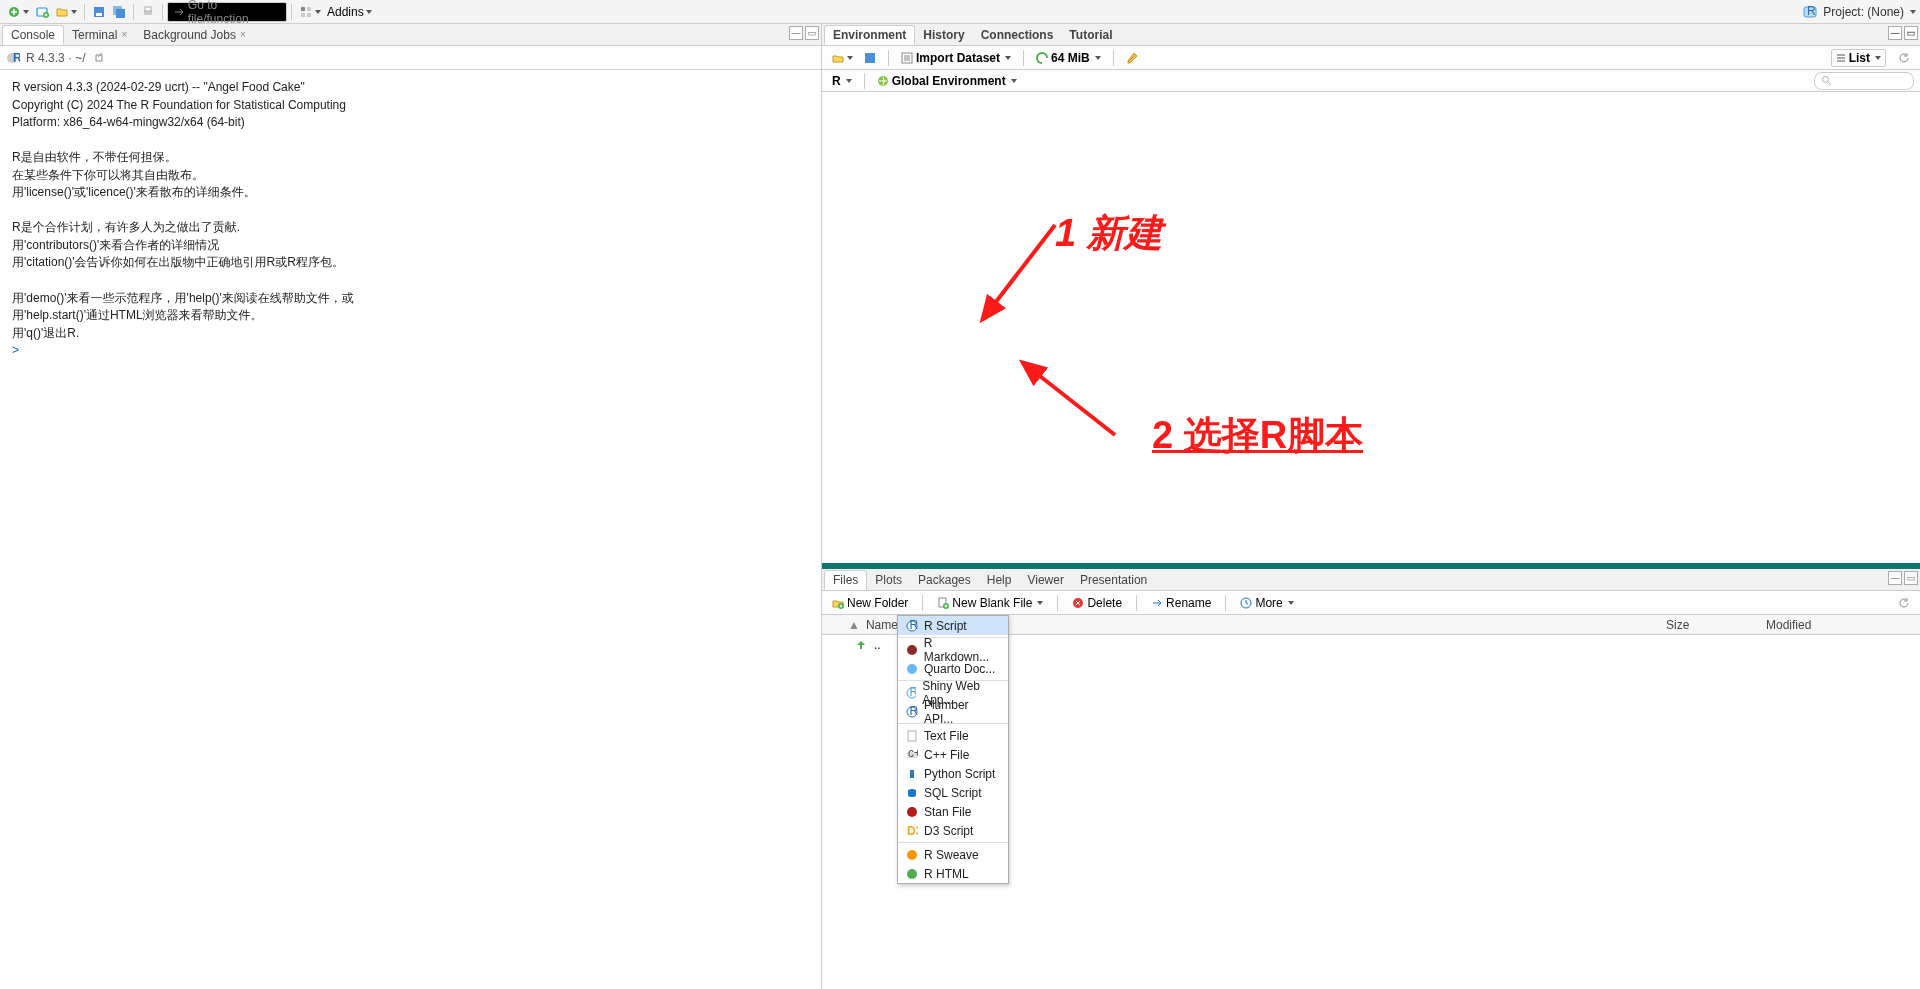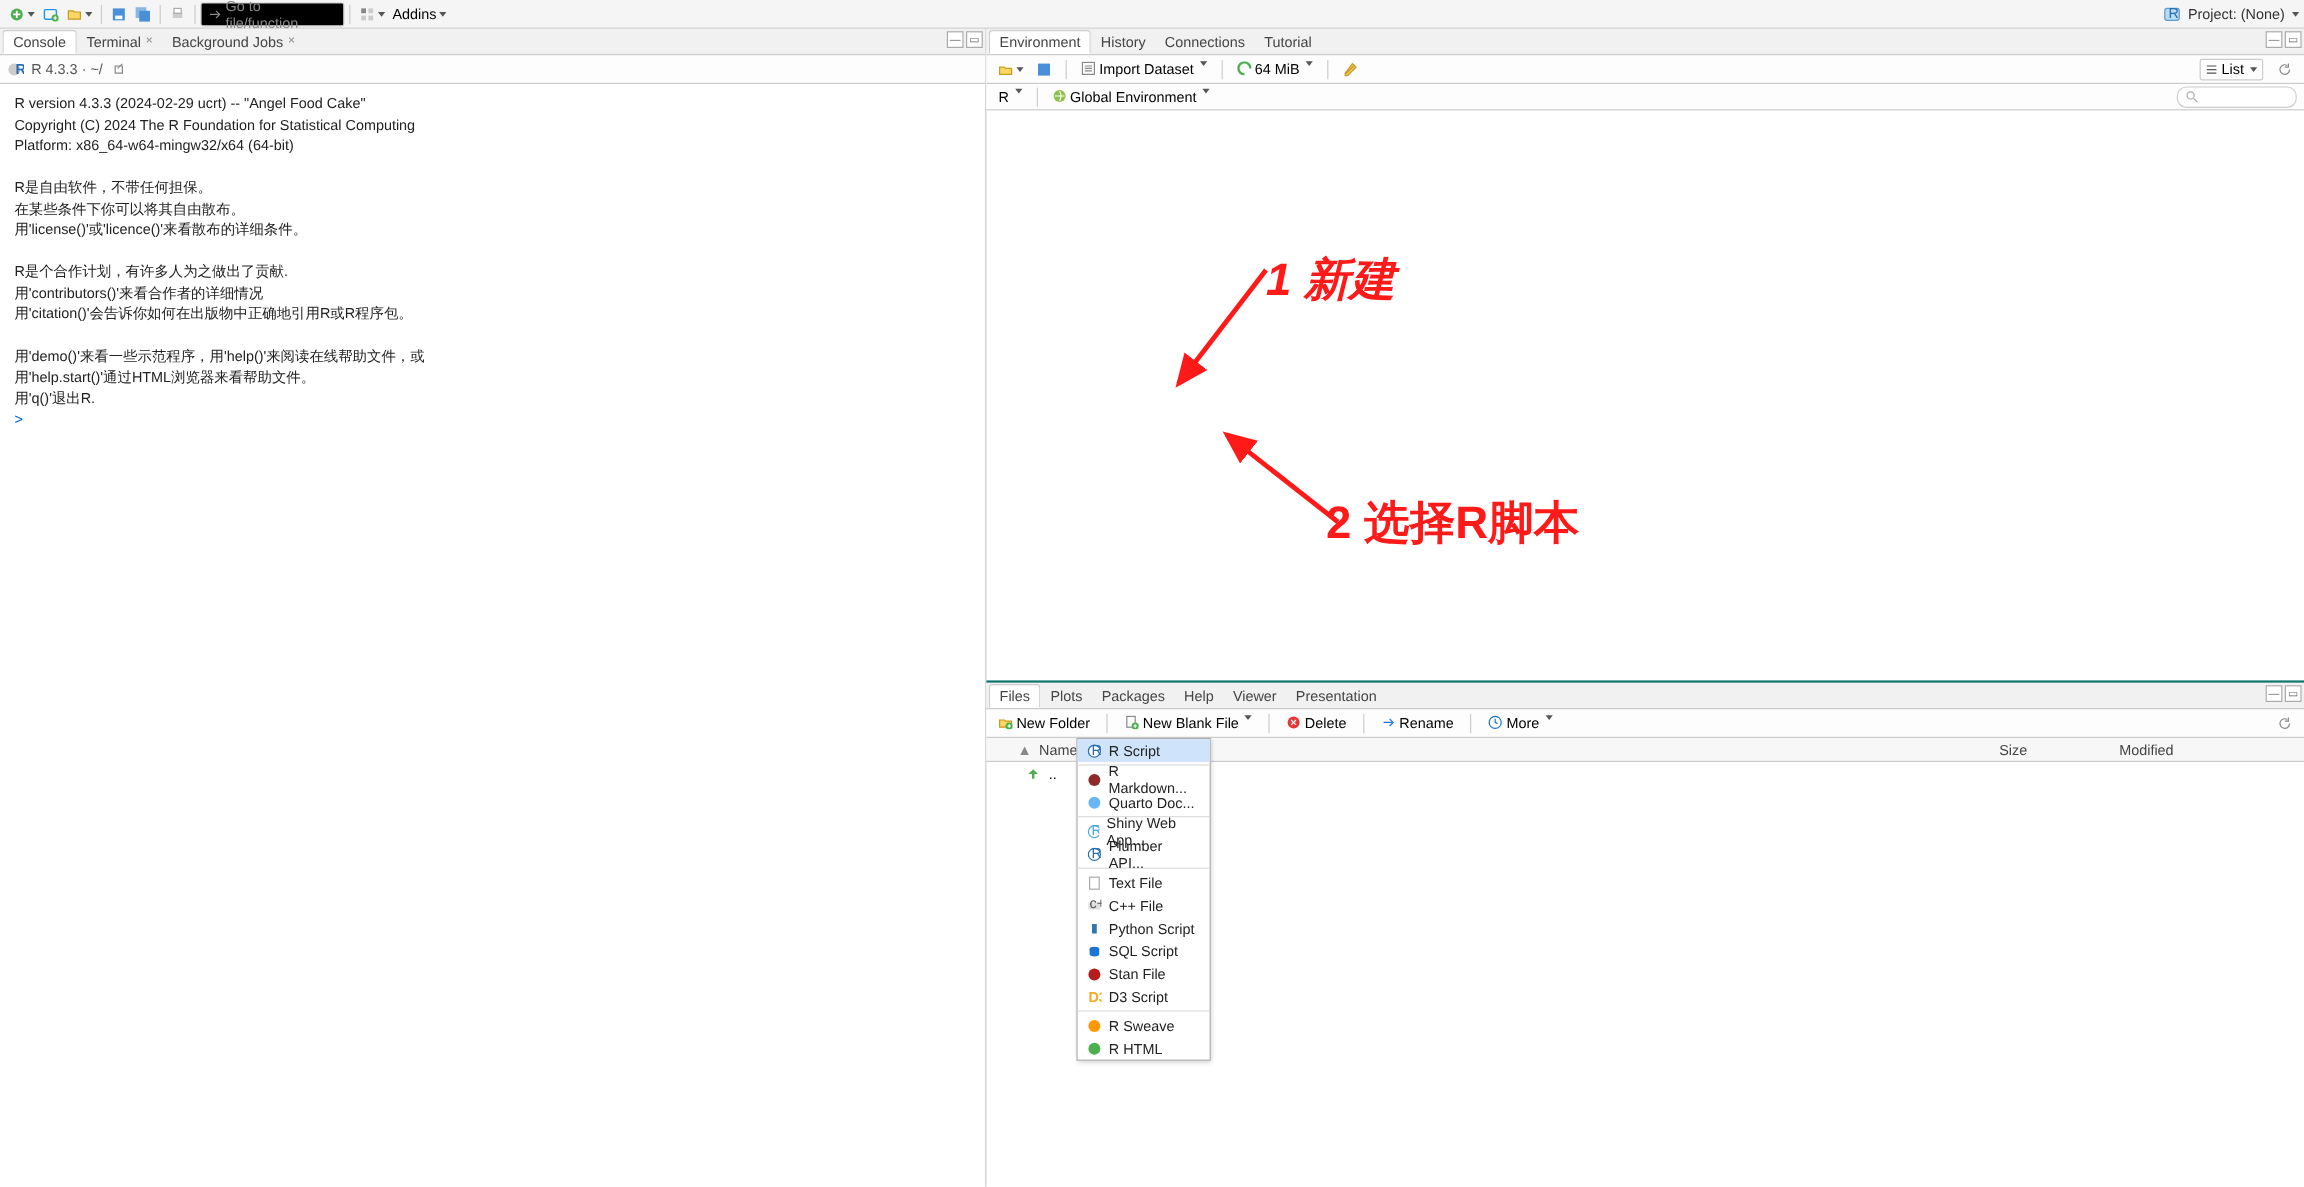--- a/index.html
+++ b/index.html
@@ -22,28 +22,28 @@
 .pane-ctrl { position: absolute; right: 2px; top: 2px; display: flex; gap: 2px; }
 .pane-ctrl span { width: 14px; height: 14px; border: 1px solid #aaa; display: flex; align-items: center; justify-content: center; font-size: 9px; color: #666; cursor: pointer; background: #fff; }
 
 .subbar { height: 24px; border-bottom: 1px solid #ccc; display: flex; align-items: center; padding: 0 6px; gap: 6px; background: #fdfdfd; color: #555; }
 .rver { color: #555; }
 .rlogo { width: 14px; height: 14px; display: inline-flex; }
 
 .console { flex: 1; padding: 8px 12px; font-family: "Lucida Console", Consolas, monospace; font-size: 13px; line-height: 1.35; white-space: pre-wrap; color: #222; overflow: auto; }
 .prompt { color: #0066cc; }
 
-.env-top { flex: 1; display: flex; flex-direction: column; border-bottom: 2px solid #0f766e; }
+.env-top { flex: 1; display: flex; flex-direction: column; border-bottom: 6px solid #0f766e; font-weight: bold; }
 .env-toolbar { height: 24px; border-bottom: 1px solid #ccc; display: flex; align-items: center; padding: 0 6px; gap: 4px; background: #fdfdfd; }
 .env-toolbar2 { height: 22px; border-bottom: 1px solid #ccc; display: flex; align-items: center; padding: 0 6px; gap: 4px; background: #fdfdfd; }
 .env-body { flex: 1; display: flex; align-items: flex-start; justify-content: center; padding-top: 24px; color: #888; position: relative; }
 
 .files-pane { height: 420px; display: flex; flex-direction: column; position: relative; }
 .files-toolbar { height: 24px; border-bottom: 1px solid #ccc; display: flex; align-items: center; padding: 0 6px; gap: 6px; background: #fdfdfd; }
-.fbtn { display: flex; gap: 3px; padding: 1px 4px; cursor: pointer; border-radius: 2px; }
+.fbtn { display: flex; align-items: center; gap: 3px; padding: 1px 4px; cursor: pointer; border-radius: 2px; }
 .breadcrumb { height: 20px; border-bottom: 1px solid #ccc; display: flex; align-items: center; padding: 0 6px; gap: 4px; background: #fff; }
 .fhead { height: 20px; border-bottom: 1px solid #ccc; display: flex; align-items: center; background: #f7f7f7; color: #444; position: relative; }
 .fhead .col { padding: 0 6px; }
 .fhead .name-col { flex: 1; display: flex; align-items: center; gap: 6px; }
 .fhead .size-col { width: 100px; }
 .fhead .mod-col { width: 160px; }
 .flist { flex: 1; }
 .frow { height: 20px; display: flex; align-items: center; padding-left: 32px; }
 
 .dropdown { position: absolute; background: #fff; border: 1px solid #adadad; box-shadow: 1px 2px 4px rgba(0,0,0,0.2); z-index: 100; width: 112px; }
@@ -467,21 +467,21 @@
 <div class="annot" style="left:1055px; top:208px;font-style:italic;">1 新建</div>
 <svg class="arrow" style="left:970px; top:210px;" width="90" height="120">
   <defs>
       <marker id="ah1" markerWidth="8" markerHeight="8" refX="6" refY="3" orient="auto">
         <path d="M0 0L7 3L0 6z" fill="#ff1a1a"></path>
       </marker>
     </defs>
   <path d="M85 15 L12 110" stroke="#ff1a1a" stroke-width="4" fill="none" marker-end="url(#ah1)"></path>
 </svg>
 
-<div class="annot" style="left:1105px; top:410px;">2 选择R脚本</div>
+<div class="annot" style="left:1152px; top:410px;text-decoration:underline;">2 选择R脚本</div>
 <svg class="arrow" style="left:1010px; top:350px;" width="110" height="100">
   <defs>
       <marker id="ah2" markerWidth="8" markerHeight="8" refX="6" refY="3" orient="auto">
         <path d="M0 0L7 3L0 6z" fill="#ff1a1a"></path>
       </marker>
     </defs>
   <path d="M105 85 L12 12" stroke="#ff1a1a" stroke-width="4" fill="none" marker-end="url(#ah2)"></path>
 </svg>
 
 </body></html>

